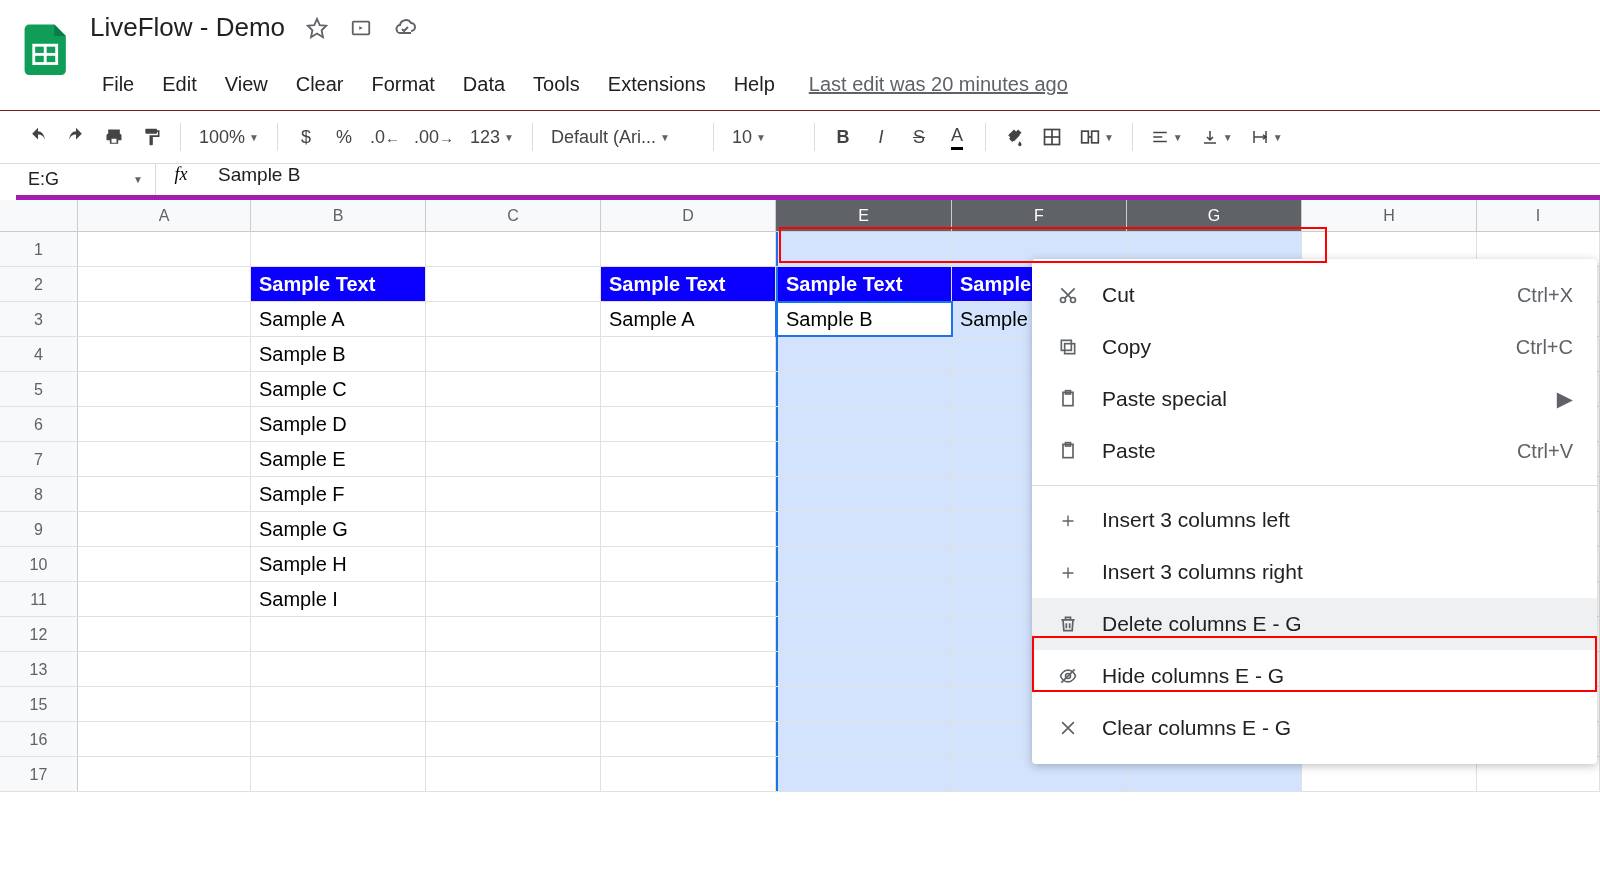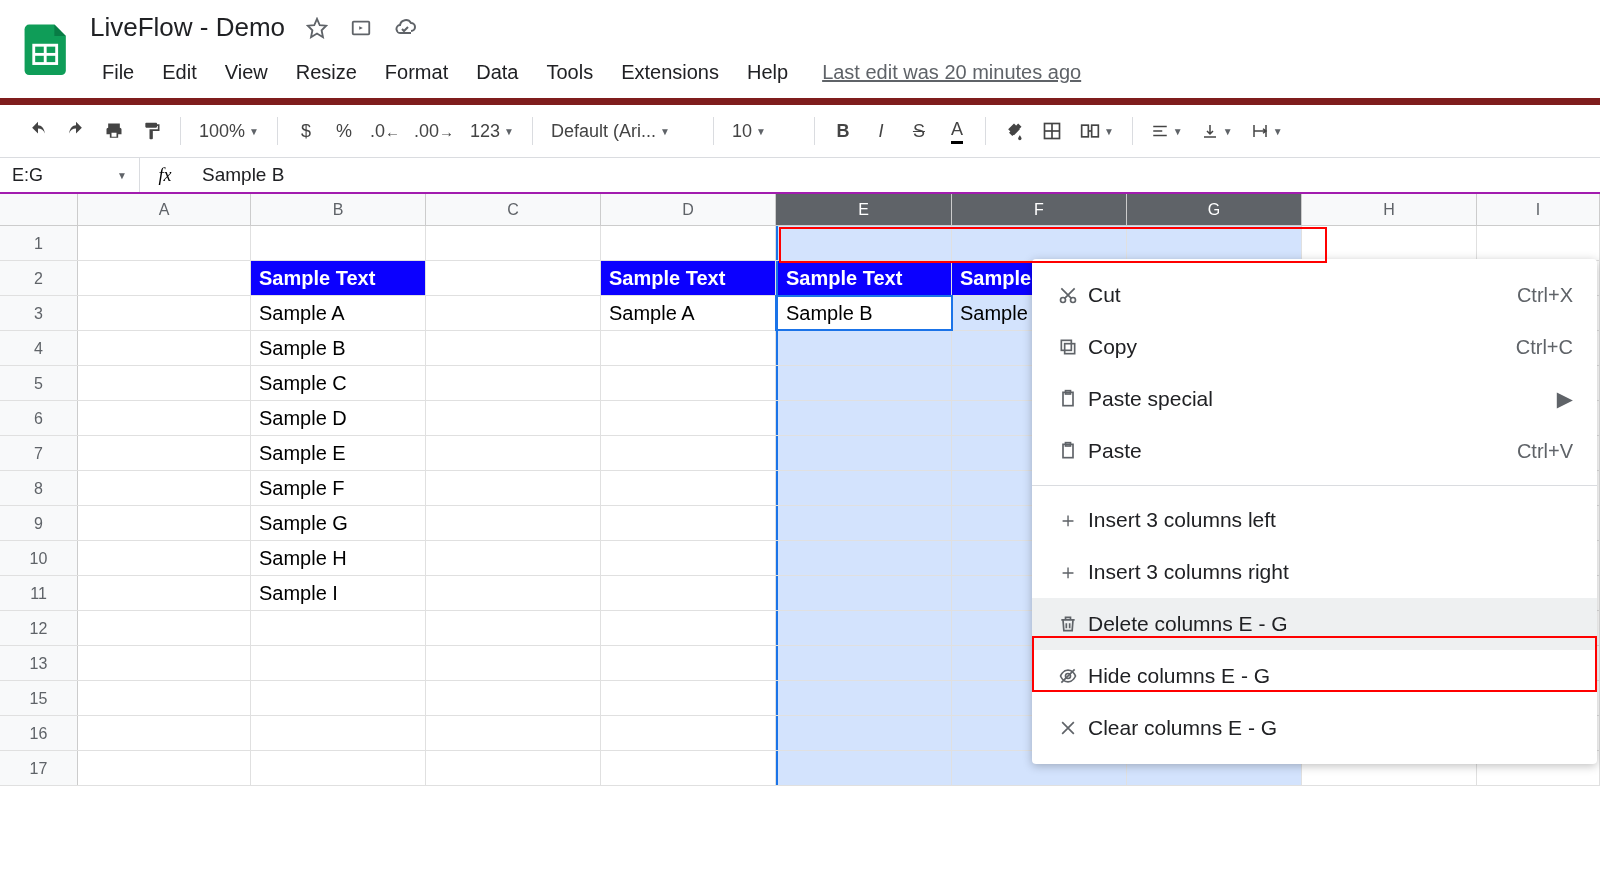--- a/index.html
+++ b/index.html
@@ -2,36 +2,36 @@
 <html><head>
 <meta charset="utf-8">
 <style>
 * { margin: 0; padding: 0; box-sizing: border-box; font-family: Arial, sans-serif; }
 body { width: 1600px; height: 875px; background: #fff; overflow: hidden; position: relative; }
 
 
 .header { display: flex; align-items: flex-start; padding: 12px 20px 0 20px; }
 .logo { width: 55px; height: 55px; margin-right: 15px; margin-top: 8px; }
 .title-area { flex: 1; }
-.title-row { display: flex; align-items: center; gap: 20px; margin-bottom: 12px; text-align: right; }
+.title-row { display: flex; align-items: center; gap: 20px; margin-bottom: 24px; text-align: right; }
 .doc-title { font-size: 26px; color: #202124; font-weight: 400; }
 .title-icon { width: 24px; height: 24px; color: #5f6368; display: flex; align-items: center; justify-content: center; cursor: pointer; }
 .menu-row { display: flex; gap: 4px; padding-bottom: 8px; }
 .menu-item { padding: 6px 12px; font-size: 20px; color: #202124; cursor: pointer; border-radius: 4px; }
 .last-edit { color: #5f6368; text-decoration: underline; margin-left: 18px; padding: 6px 0; font-size: 20px; cursor: pointer; }
 
 
-.toolbar { display: flex; align-items: center; padding: 8px 20px; border-top: 7px solid #7f1d1d; border-bottom: 1px solid #dadce0; gap: 2px; }
+.toolbar { display: flex; align-items: center; padding: 8px 20px; border-top: 1px solid #7f1d1d; border-bottom: 1px solid #dadce0; gap: 2px; }
 .tool-btn { min-width: 36px; height: 36px; display: flex; align-items: center; justify-content: center; cursor: pointer; border-radius: 4px; color: #444; font-size: 18px; padding: 0 6px; }
 .tool-sep { width: 1px; height: 28px; background: #dadce0; margin: 0 8px; }
 .tool-dropdown { display: flex; align-items: center; gap: 4px; padding: 0 8px; cursor: pointer; height: 36px; border-radius: 4px; font-size: 18px; color: #444; }
 .caret { font-size: 10px; color: #5f6368; }
 
 
-.formula-bar { display: flex; align-items: center; border-bottom: 2px solid #a21caf; height: 36px; }
+.formula-bar { display: flex; align-items: flex-start; border-bottom: 5px solid #a21caf; height: 36px; margin-left: 16px; }
 .name-box { width: 140px; padding: 0 12px; font-size: 18px; color: #202124; border-right: 1px solid #dadce0; height: 100%; display: flex; align-items: center; justify-content: space-between;}
 .fx { width: 50px; text-align: center; font-style: italic; color: #000000; font-size: 18px; font-family: serif; }
 .formula-input { flex: 1; padding: 0 12px; font-size: 19px; color: #202124; }
 
 
 .grid-area { position: relative; }
 .col-headers { display: flex; height: 32px; border-bottom: 1px solid #ccc; }
 .corner { width: 78px; background: #f8f9fa; border-right: 1px solid #ccc; }
 .col-header { text-align: center; line-height: 32px; font-size: 16px; color: #5f6368; background: #f8f9fa; border-right: 1px solid #ccc; }
 .col-header.selected { background: #5f6368; color: #fff; }
@@ -43,21 +43,21 @@
 .cell.active { outline: 2px solid #1a73e8; outline-offset: -1px; z-index: 2; background: #fff; }
 
 
 .red-box { position: absolute; border: 2px solid red; pointer-events: none; z-index: 100; }
 
 
 .sel-left-border { border-left: 2px solid #1a73e8; }
 
 
 .context-menu { position: absolute; background: #fff; box-shadow: 0 2px 10px rgba(0,0,0,0.25); border-radius: 4px; padding: 10px 0; width: 565px; z-index: 50; }
-.ctx-item { display: flex; align-items: center; padding: 14px 24px; font-size: 21px; color: #202124; cursor: pointer; gap: 8px; }
+.ctx-item { display: flex; align-items: center; padding: 14px 24px; font-size: 21px; color: #202124; cursor: pointer; gap: 22px; }
 .ctx-item.highlighted { background: #eef0f1; }
 .ctx-icon { width: 24px; height: 24px; display: flex; align-items: center; justify-content: center; color: #5f6368; }
 .ctx-label { flex: 1; }
 .ctx-shortcut { color: #5f6368; font-size: 20px; }
 .ctx-sep { height: 1px; background: #dadce0; margin: 8px 0; }
 .ctx-arrow { color: #5f6368; }
 
 
 .cw-A { width: 173px; } .cw-B { width: 175px; } .cw-C { width: 175px; }
 .cw-D { width: 175px; } .cw-E { width: 176px; } .cw-F { width: 175px; }
@@ -96,21 +96,21 @@
         <svg width="24" height="24" viewBox="0 0 24 24" fill="none" stroke="#5f6368" stroke-width="2">
             <path d="M18 15 a4 4 0 0 0 0-8 a6 6 0 0 0-11 2 a4 4 0 0 0 1 8 h10"></path>
             <path d="M9 13 l2 2 l4-4"></path>
           </svg>
       </span>
     </div>
     <div class="menu-row">
       <span class="menu-item">File</span>
       <span class="menu-item">Edit</span>
       <span class="menu-item">View</span>
-      <span class="menu-item">Resize</span>
+      <span class="menu-item">Clear</span>
       <span class="menu-item">Format</span>
       <span class="menu-item">Data</span>
       <span class="menu-item">Tools</span>
       <span class="menu-item">Extensions</span>
       <span class="menu-item">Help</span>
       <span class="last-edit">Last edit was 20 minutes ago</span>
     </div>
   </div>
 </div>
 

